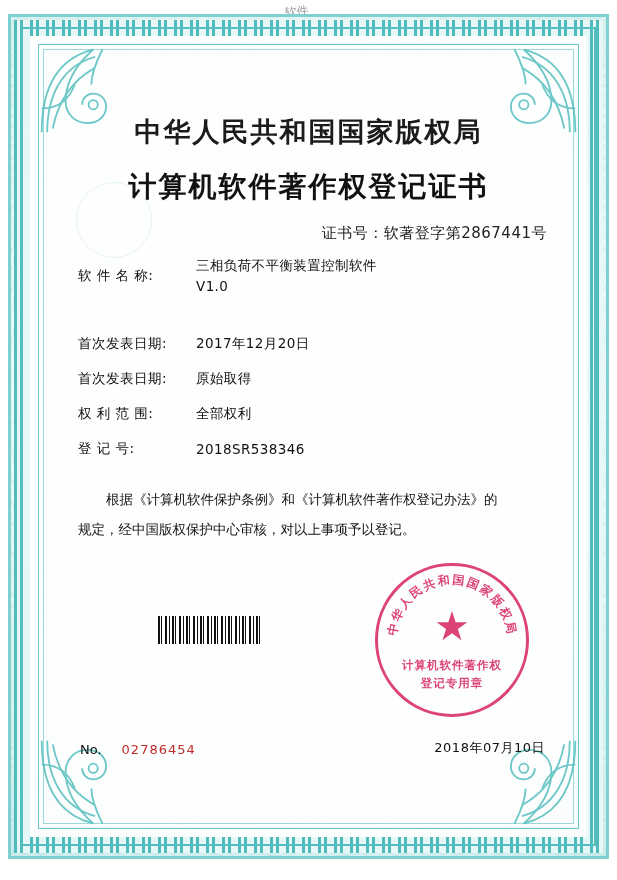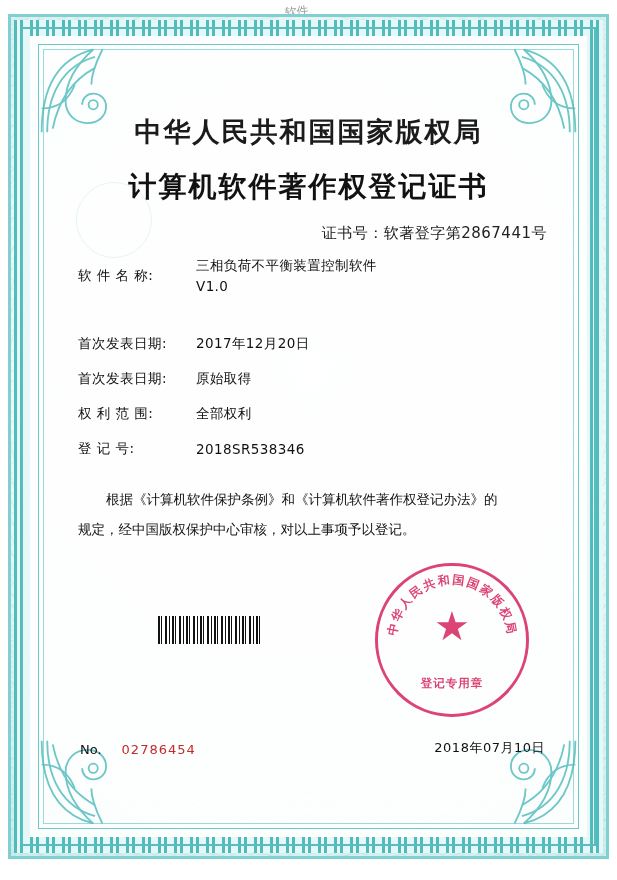--- a/index.html
+++ b/index.html
@@ -343,20 +343,21 @@
       <div class="seal">
         <div class="star">★</div>
         <svg class="arc" viewBox="0 0 148 148">
           <defs>
             <path id="sealarc" d="M 18 74 A 56 56 0 0 1 130 74"></path>
           </defs>
           <text font-size="12" font-weight="bold" fill="#d6245c" letter-spacing="2">
             <textPath href="#sealarc" startOffset="50%" text-anchor="middle">中华人民共和国国家版权局</textPath>
           </text>
         </svg>
+        <div class="l1">计算机软件著作权</div>
         <div class="l2">登记专用章</div>
       </div>
 
       <div class="footer">
         <div class="no">
           <span>No.</span><span class="num">02786454</span>
         </div>
         <div class="date">2018年07月10日</div>
       </div>
 

